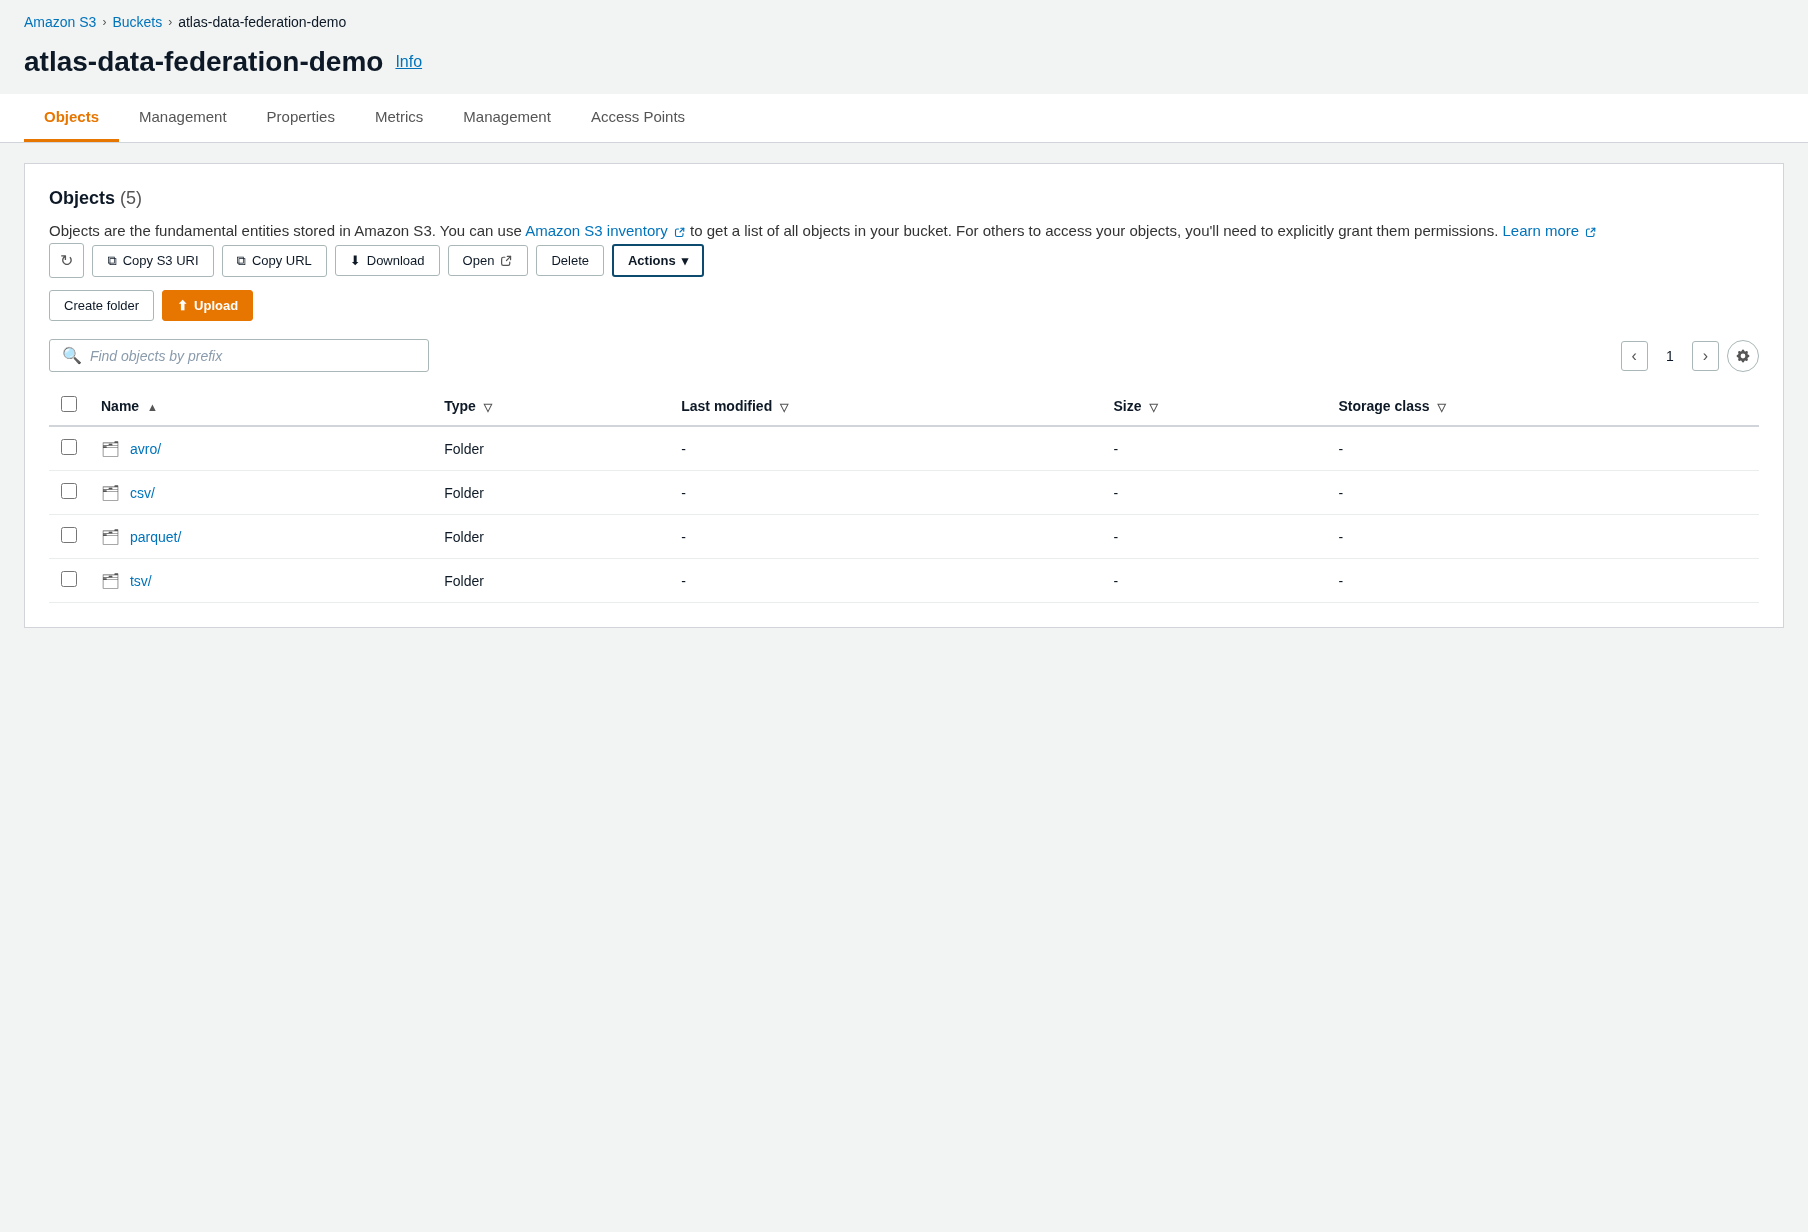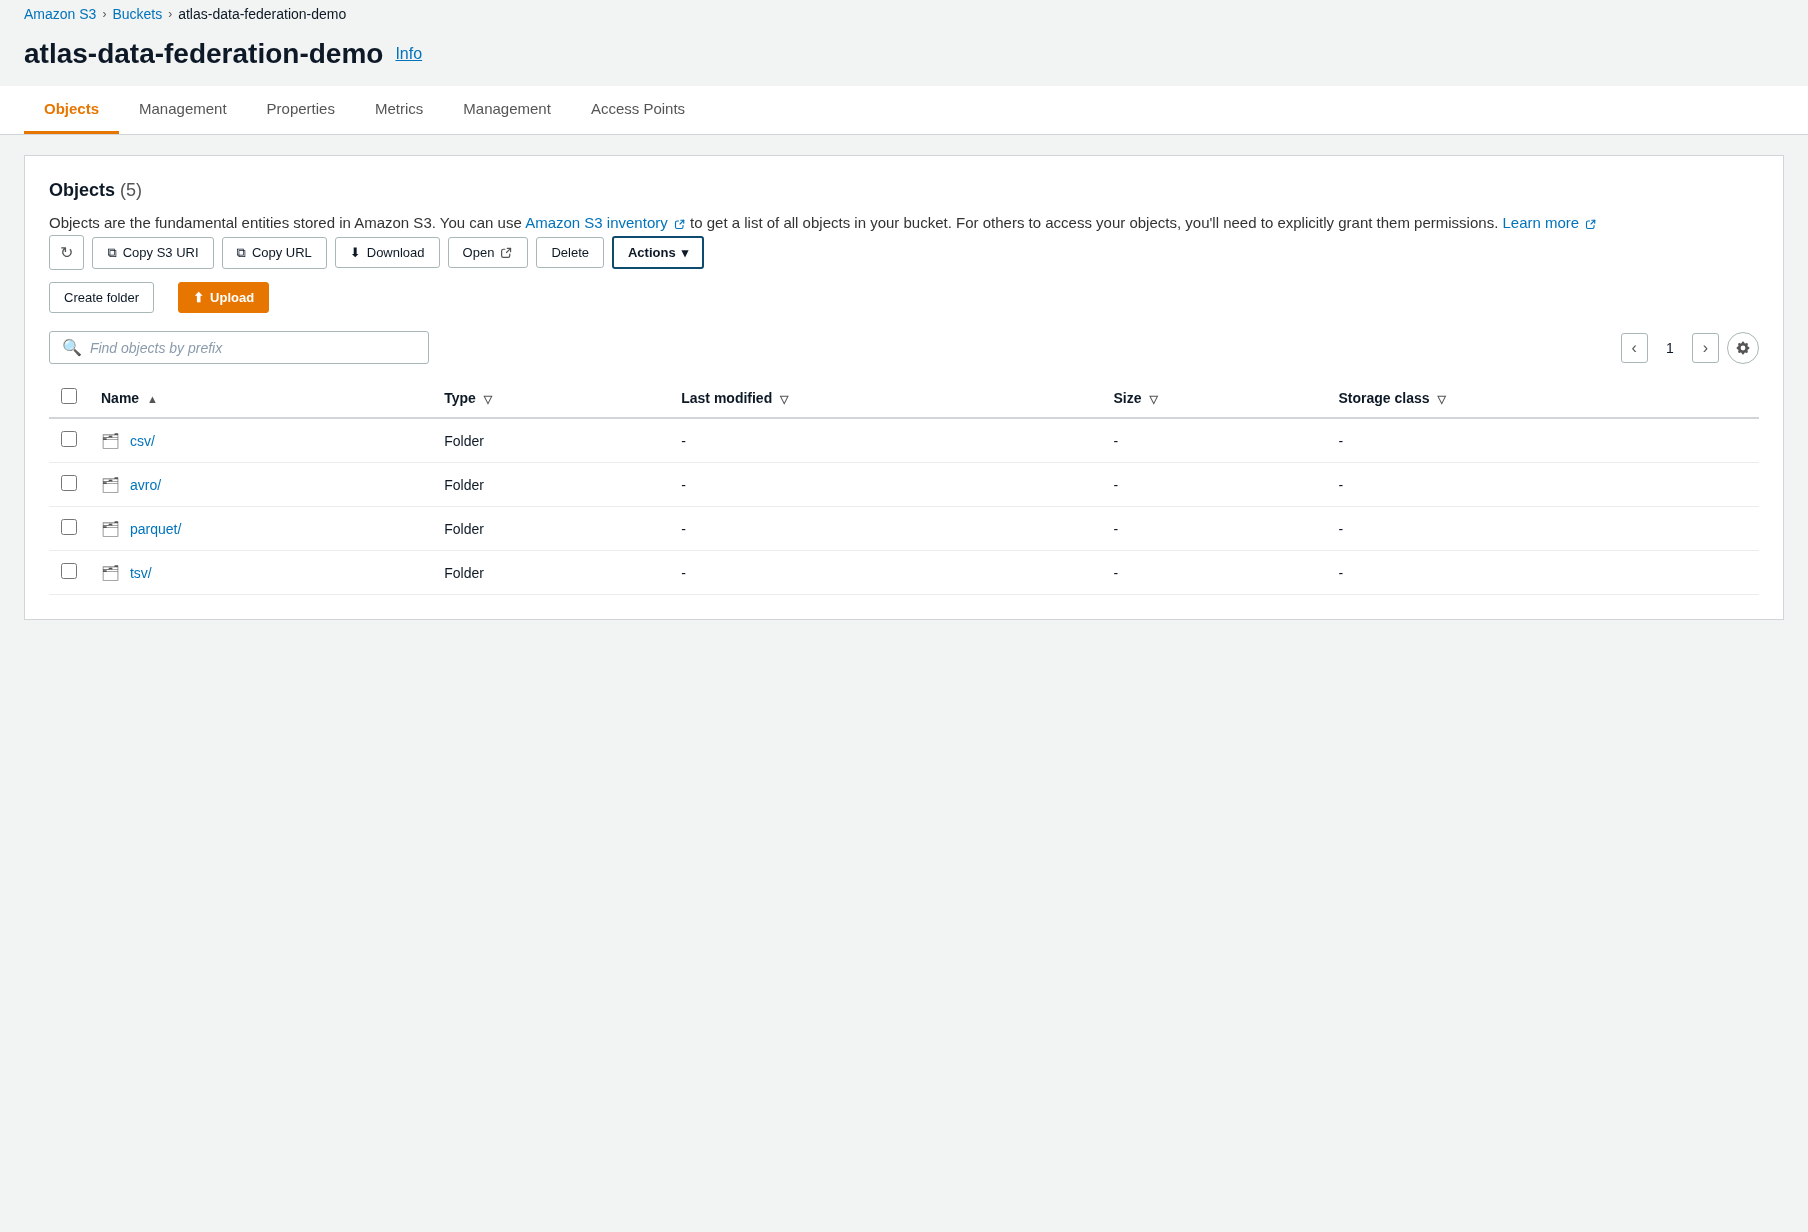--- a/index.html
+++ b/index.html
@@ -3,21 +3,21 @@
   <meta charset="utf-8">
   <style>
     * { box-sizing: border-box; margin: 0; padding: 0; }
     body {
       font-family: -apple-system, BlinkMacSystemFont, "Amazon Ember", Arial, sans-serif;
       background: #f2f3f3;
       color: #0d1926;
       font-size: 14px;
     }
     .breadcrumb {
-      padding: 6px 24px 8px;
+      padding: 14px 24px 8px;
       font-size: 14px;
       display: flex;
       align-items: center;
       gap: 6px;
     }
     .breadcrumb a {
       color: #0073bb;
       text-decoration: none;
     }
     .breadcrumb-sep { color: #555; font-size: 12px; }
@@ -132,21 +132,21 @@
       color: #fff;
       font-weight: 700;
     }
     .btn-actions {
       font-weight: 700;
       border: 2px solid #0c4a6e;
     }
     .toolbar-row2 {
       display: flex;
       align-items: center;
-      gap: 24px;
+      gap: 8px;
       margin-bottom: 18px;
     }
     .search-row {
       display: flex;
       align-items: center;
       justify-content: space-between;
       margin-bottom: 14px;
     }
     .search-box {
       display: flex;
@@ -388,34 +388,34 @@
           </th>
         </tr>
       </thead>
       <tbody id="objects-table-body">
       <tr>
       <td class="checkbox-cell">
         <input type="checkbox" style="">
       </td>
       <td>
         <span class="folder-icon">🗂</span>
-        <a href="#">csv/</a>
+        <a href="#">avro/</a>
       </td>
       <td>Folder</td>
       <td class="dash-cell">-</td>
       <td class="dash-cell">-</td>
       <td class="dash-cell">-</td>
     </tr>
           <tr>
       <td class="checkbox-cell">
         <input type="checkbox" style="">
       </td>
       <td>
         <span class="folder-icon">🗂</span>
-        <a href="#">avro/</a>
+        <a href="#">csv/</a>
       </td>
       <td>Folder</td>
       <td class="dash-cell">-</td>
       <td class="dash-cell">-</td>
       <td class="dash-cell">-</td>
     </tr>
           <tr>
       <td class="checkbox-cell">
         <input type="checkbox" style="">
       </td>

